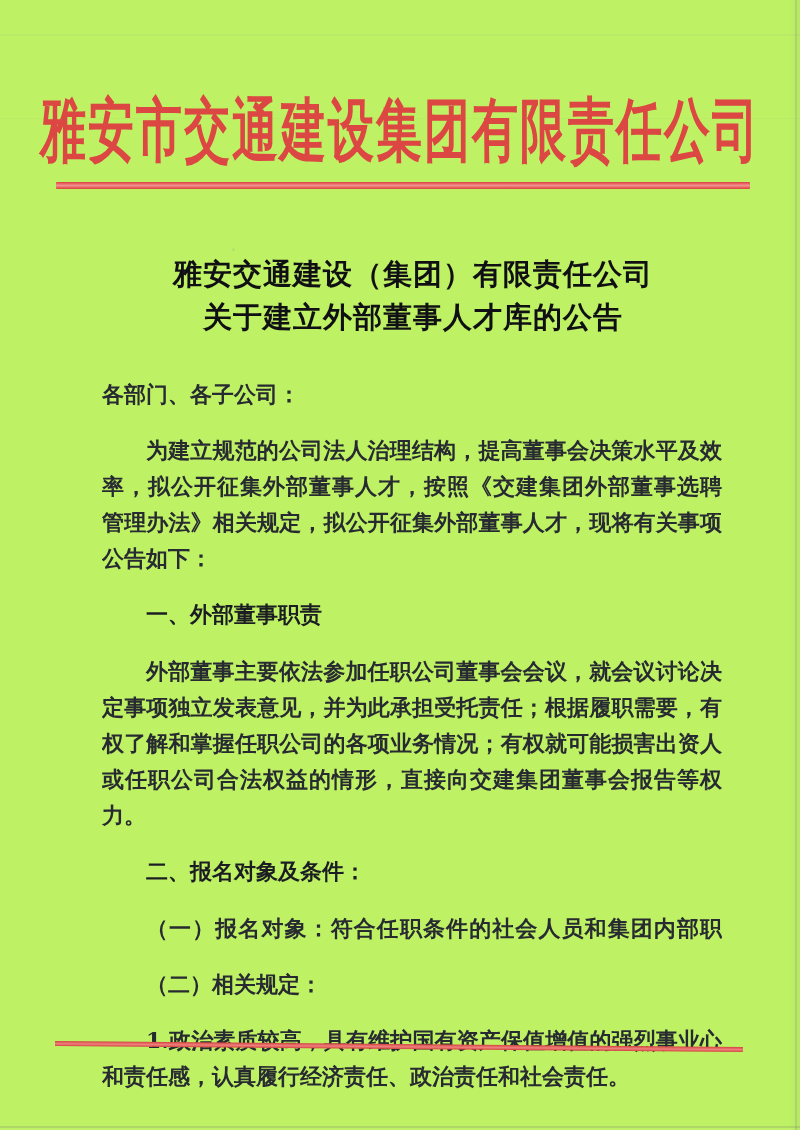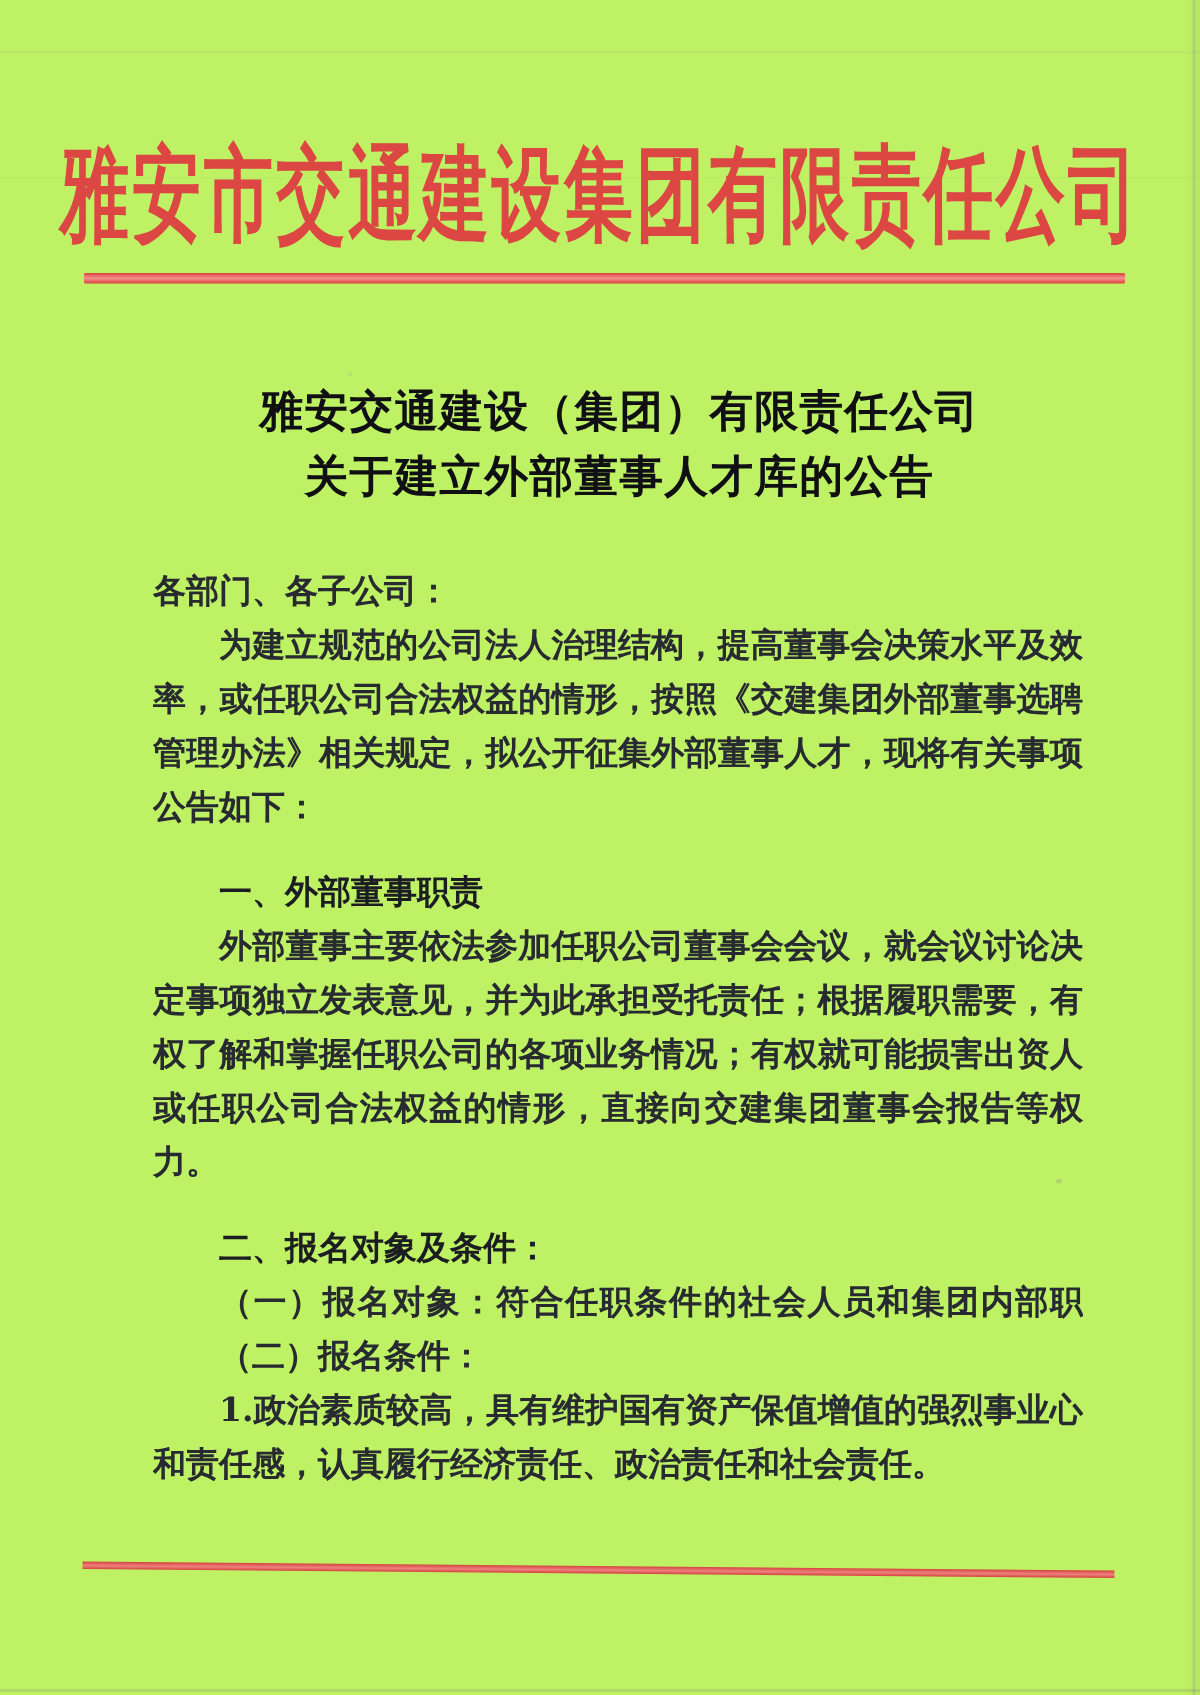--- a/index.html
+++ b/index.html
@@ -31,21 +31,21 @@
     color:#101014;
     padding-left:13px;
   }
   
   .doc-body {
     position:absolute; left:102px; top:376px; width:620px;
     font-size:22px; color:#282a31;
   }
   .line { height:36px; line-height:36px; overflow:hidden;font-weight:bold; }
   .line.just { text-align:justify; text-align-last:justify; text-justify:inter-character; }
-  .line.indent { text-indent:44px; }
+  .line.indent { text-indent:44px;margin-top:20px; }
   .line.heading {
     font-family:Liberation Serif, serif;
     font-weight:700; color:#1b1d23;
     margin-top:21px;
   }
   
   .rule-bottom {
     position:absolute; left:55px; top:1041px; width:688px; height:5px;
     background:linear-gradient(180deg,#d5423f 0%,#ee817e 55%,#d5423f 100%);
     transform:rotate(0.5deg); transform-origin:0 50%;
@@ -75,32 +75,32 @@
   <div class="doc-title">
     <div>雅安交通建设（集团）有限责任公司</div>
     <div>关于建立外部董事人才库的公告</div>
   </div>
 
   <div class="speck-2"></div>
 
   <div class="doc-body">
       <div class="line">各部门、各子公司：</div>
       <div class="line indent just">为建立规范的公司法人治理结构，提高董事会决策水平及效</div>
-      <div class="line just">率，或任职公司合法权益的情形，按照《交建集团外部董事选聘</div>
+      <div class="line just">率，拟公开征集外部董事人才，按照《交建集团外部董事选聘</div>
       <div class="line just">管理办法》相关规定，拟公开征集外部董事人才，现将有关事项</div>
       <div class="line">公告如下：</div>
       <div class="line heading indent">一、外部董事职责</div>
       <div class="line indent just">外部董事主要依法参加任职公司董事会会议，就会议讨论决</div>
       <div class="line just">定事项独立发表意见，并为此承担受托责任；根据履职需要，有</div>
       <div class="line just">权了解和掌握任职公司的各项业务情况；有权就可能损害出资人</div>
       <div class="line just">或任职公司合法权益的情形，直接向交建集团董事会报告等权</div>
       <div class="line">力。</div>
       <div class="line heading indent">二、报名对象及条件：</div>
       <div class="line indent just">（一）报名对象：符合任职条件的社会人员和集团内部职工。</div>
-      <div class="line indent">（二）报名条件：</div>
+      <div class="line indent">（二）相关规定：</div>
       <div class="line indent just">1.政治素质较高，具有维护国有资产保值增值的强烈事业心</div>
       <div class="line">和责任感，认真履行经济责任、政治责任和社会责任。</div>
     </div>
 
   <div class="speck-1"></div>
 
   <div class="rule-bottom"></div>
 
   <div class="fade-right"></div>
   <div class="edge-right"></div>

